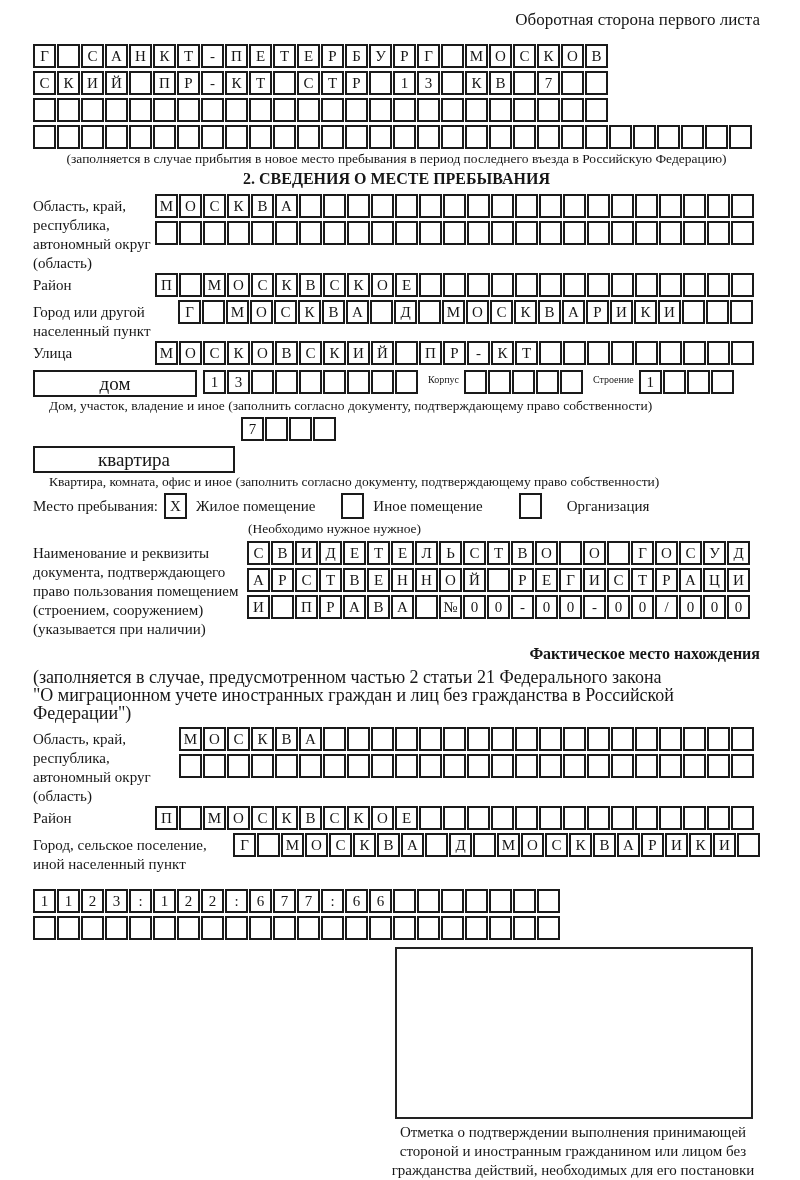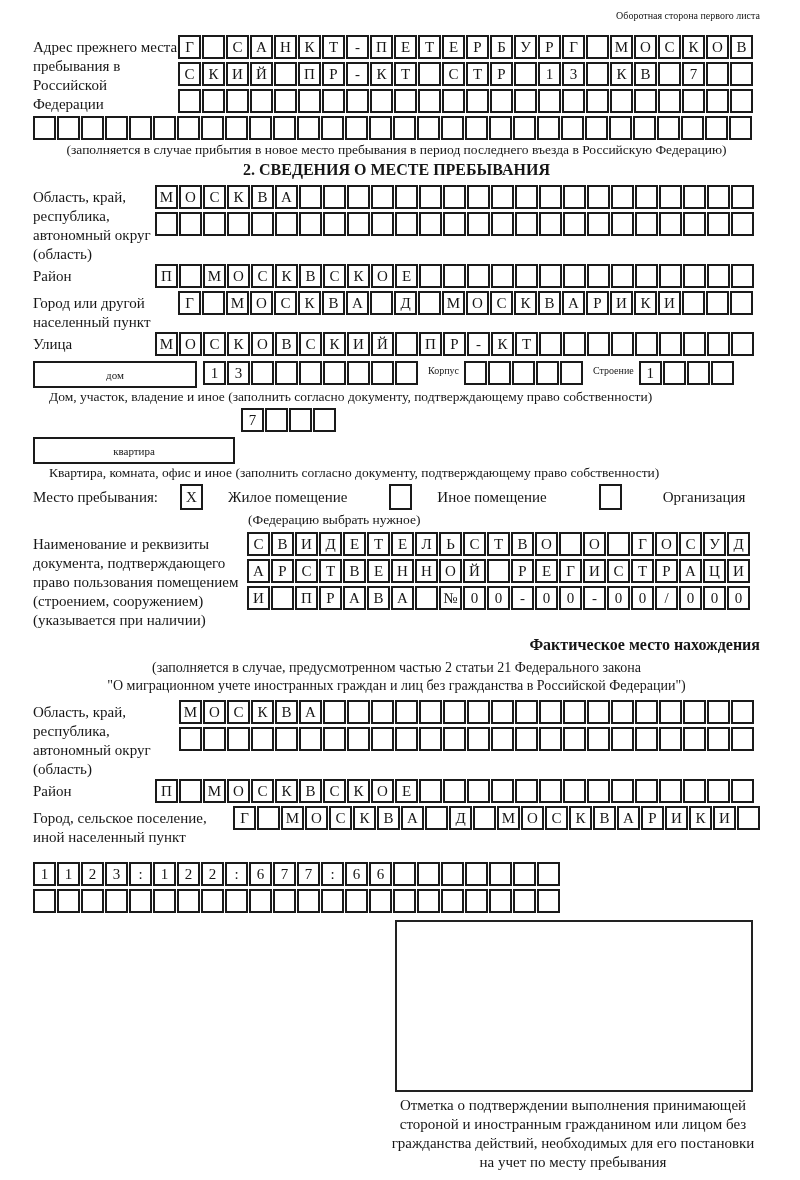--- a/index.html
+++ b/index.html
@@ -3,21 +3,21 @@
 <meta charset="utf-8">
 <style>
   * { margin:0; padding:0; box-sizing:border-box; }
   html,body { background:#ffffff; }
   body {
     width:800px; height:1180px; overflow:hidden;
     font-family:"Liberation Serif", serif; color:#161616;
   }
   .page { padding:10px 40px 0 33px; }
 
-  .side-note { text-align:right; font-size:10px; margin-bottom:14px; }
+  .side-note { text-align:right; font-size:17px; margin-bottom:14px; }
 
   .frow { display:flex; align-items:flex-start; }
   .flabel { font-size:15px; line-height:19px; padding-top:3px; flex:0 0 auto; }
   .w-prev { width:145px; }
   .w-reg  { width:122px; }
   .w-city { width:145px; }
   .w-doc  { width:214px; }
   .w-freg { width:146px; }
   .w-fcity{ width:200px; }
   .w-cad  { width:195px; }
@@ -30,35 +30,35 @@
     font-size:15px; line-height:1;
   }
   .inline { display:inline-flex; margin-bottom:0; }
 
   .center-note { text-align:center; font-size:13.5px; line-height:17px; margin:1px 0 3px; }
   .sec-title { text-align:center; font-weight:700; font-size:16px; margin:3px 0 6px; }
 
   .house-row { display:flex; align-items:flex-start; margin-top:2px; }
   .typebox {
     border:2px solid #1a1a1a; height:27px; flex:0 0 auto;
-    display:flex; align-items:center; justify-content:center; font-size:11px;
+    display:flex; align-items:center; justify-content:center; font-size:19px;
   }
   .house-type { width:164px; margin-right:6px; }
   .apart-type { width:202px; margin-right:6px;margin-top:29px; }
   .inline-label { font-size:10px; padding:4px 5px 0 9px; flex:0 0 auto; }
 
   .small-note { font-size:13.5px; line-height:17px; margin:0 16px 3px; }
 
-  .stay-row { display:flex; align-items:center; font-size:15px; margin:3px 0 2px;gap:16px; }
+  .stay-row { display:flex; align-items:center; font-size:15px; margin:3px 0 2px; }
   .stay-row .boxrow { margin:0 8px 0 6px; }
   .stay-row .cbox { height:26px; }
   .stay-note { font-size:13.5px; margin:0 0 4px 215px; }
 
   .fact-title { text-align:right; font-weight:700; font-size:16px; margin:6px 0 5px; }
-  .fact-note { text-align:center; font-size:14px; line-height:18px; }
+  .fact-note { font-size:18px; line-height:18px; }
   .fact-note-wrap { margin-bottom:5px; }
 
   .cad-boxes { padding-top:15px; }
 
   .stamp {
     width:358px; height:172px; border:2px solid #222;
     margin:4px 0 4px 362px;
   }
   .stamp-note {
     width:460px; margin-left:310px; text-align:center;
@@ -67,21 +67,20 @@
   .mb1 { margin-bottom:1px; }
 </style>
 </head>
 <body>
 
 <div class="page">
 
   <div class="side-note">Оборотная сторона первого листа</div>
 
   <div class="frow">
-    <div class="flabel w-prev">Адрес прежнего места пребывания в Российской Федерации</div>
     <div>
       <div class="boxrow">
           <span class="cbox">Г</span>
           <span class="cbox"></span>
           <span class="cbox">С</span>
           <span class="cbox">А</span>
           <span class="cbox">Н</span>
           <span class="cbox">К</span>
           <span class="cbox">Т</span>
           <span class="cbox">-</span>
@@ -394,21 +393,21 @@
     <span>Жилое помещение</span>
     <span class="boxrow" style="margin-left:26px;">
         <span class="cbox"></span>
       </span>
     <span>Иное помещение</span>
     <span class="boxrow" style="margin-left:36px; margin-right:24px;">
         <span class="cbox"></span>
       </span>
     <span>Организация</span>
   </div>
-  <div class="stay-note">(Федерацию выбрать нужное)</div>
+  <div class="stay-note">(Необходимо нужное нужное)</div>
 
   <div class="frow">
     <div class="flabel w-doc">Наименование и реквизиты документа, подтверждающего право пользования помещением (строением, сооружением) (указывается при наличии)</div>
     <div>
       <div class="boxrow">
           <span class="cbox">С</span>
           <span class="cbox">В</span>
           <span class="cbox">И</span>
           <span class="cbox">Д</span>
           <span class="cbox">Е</span>

